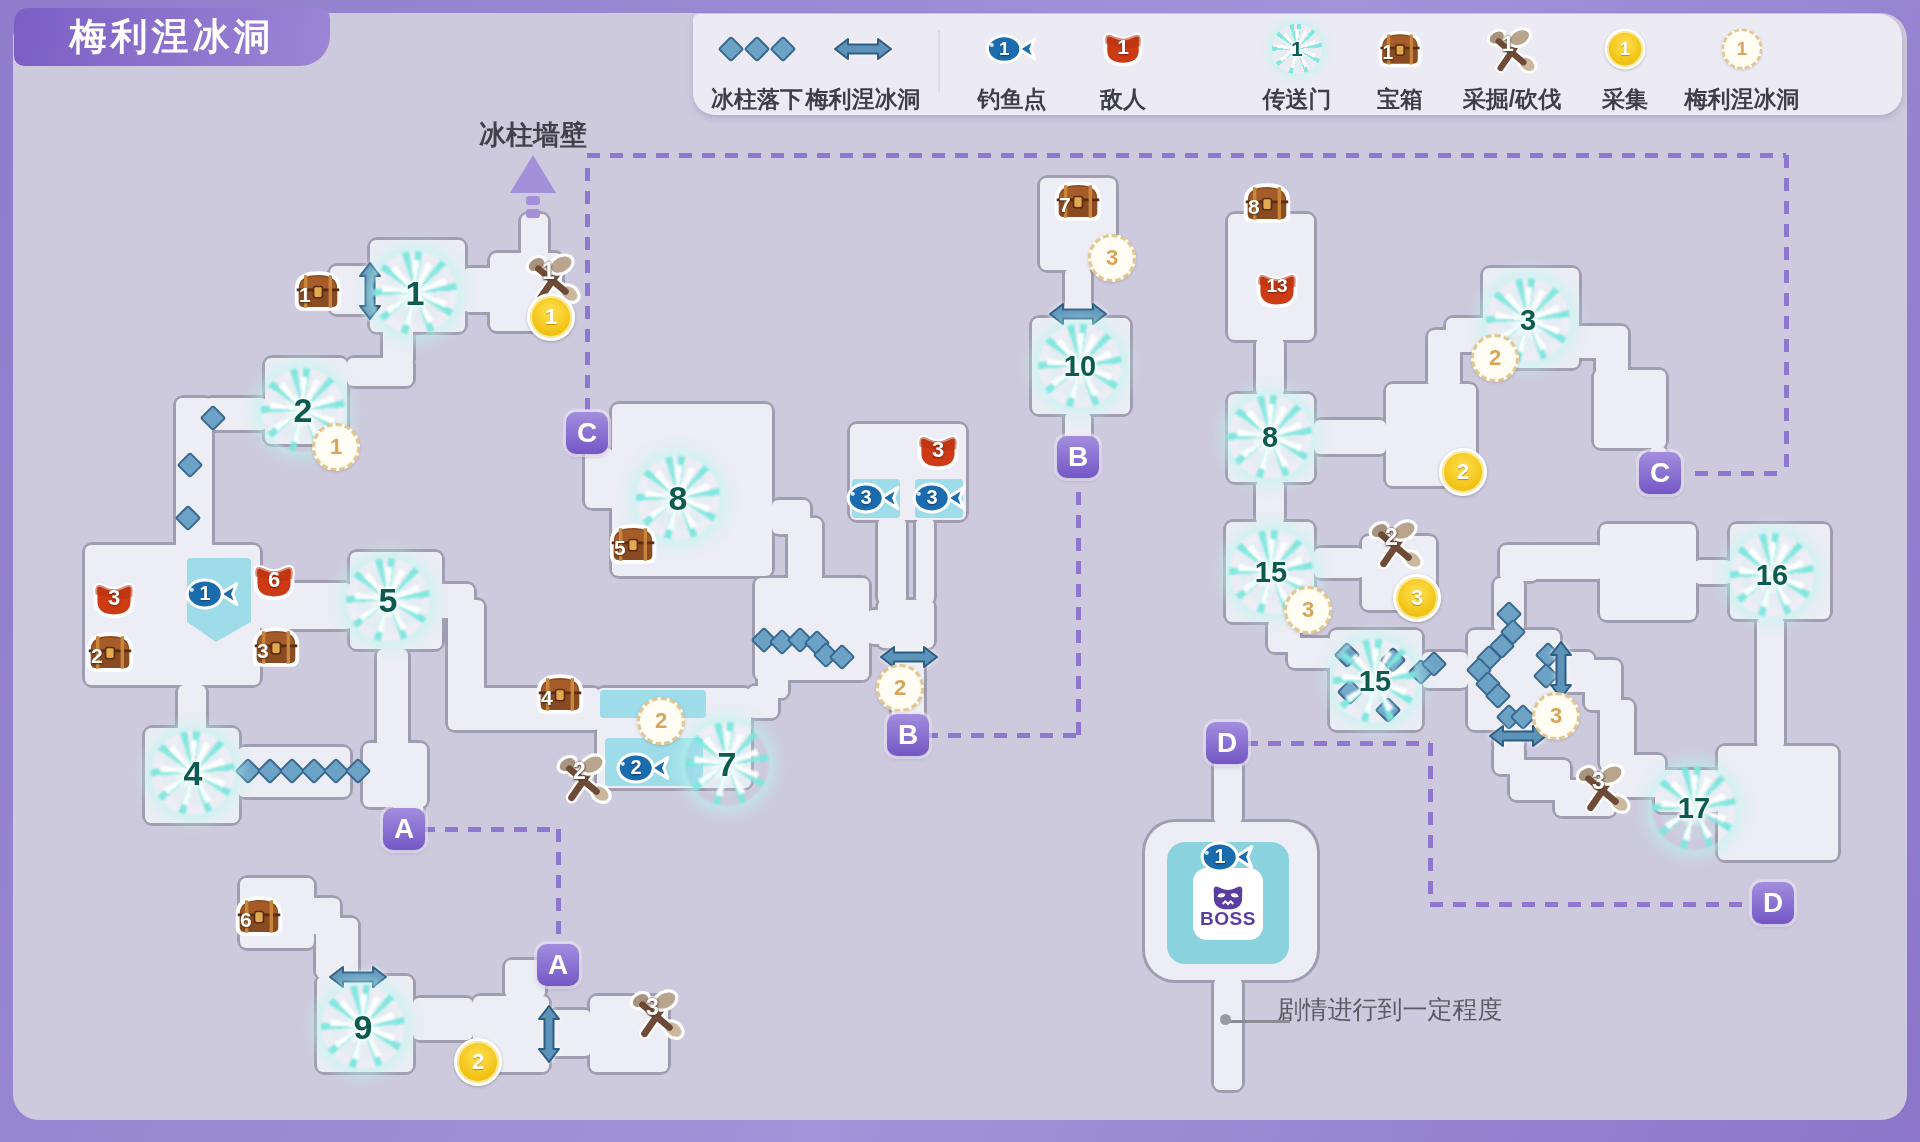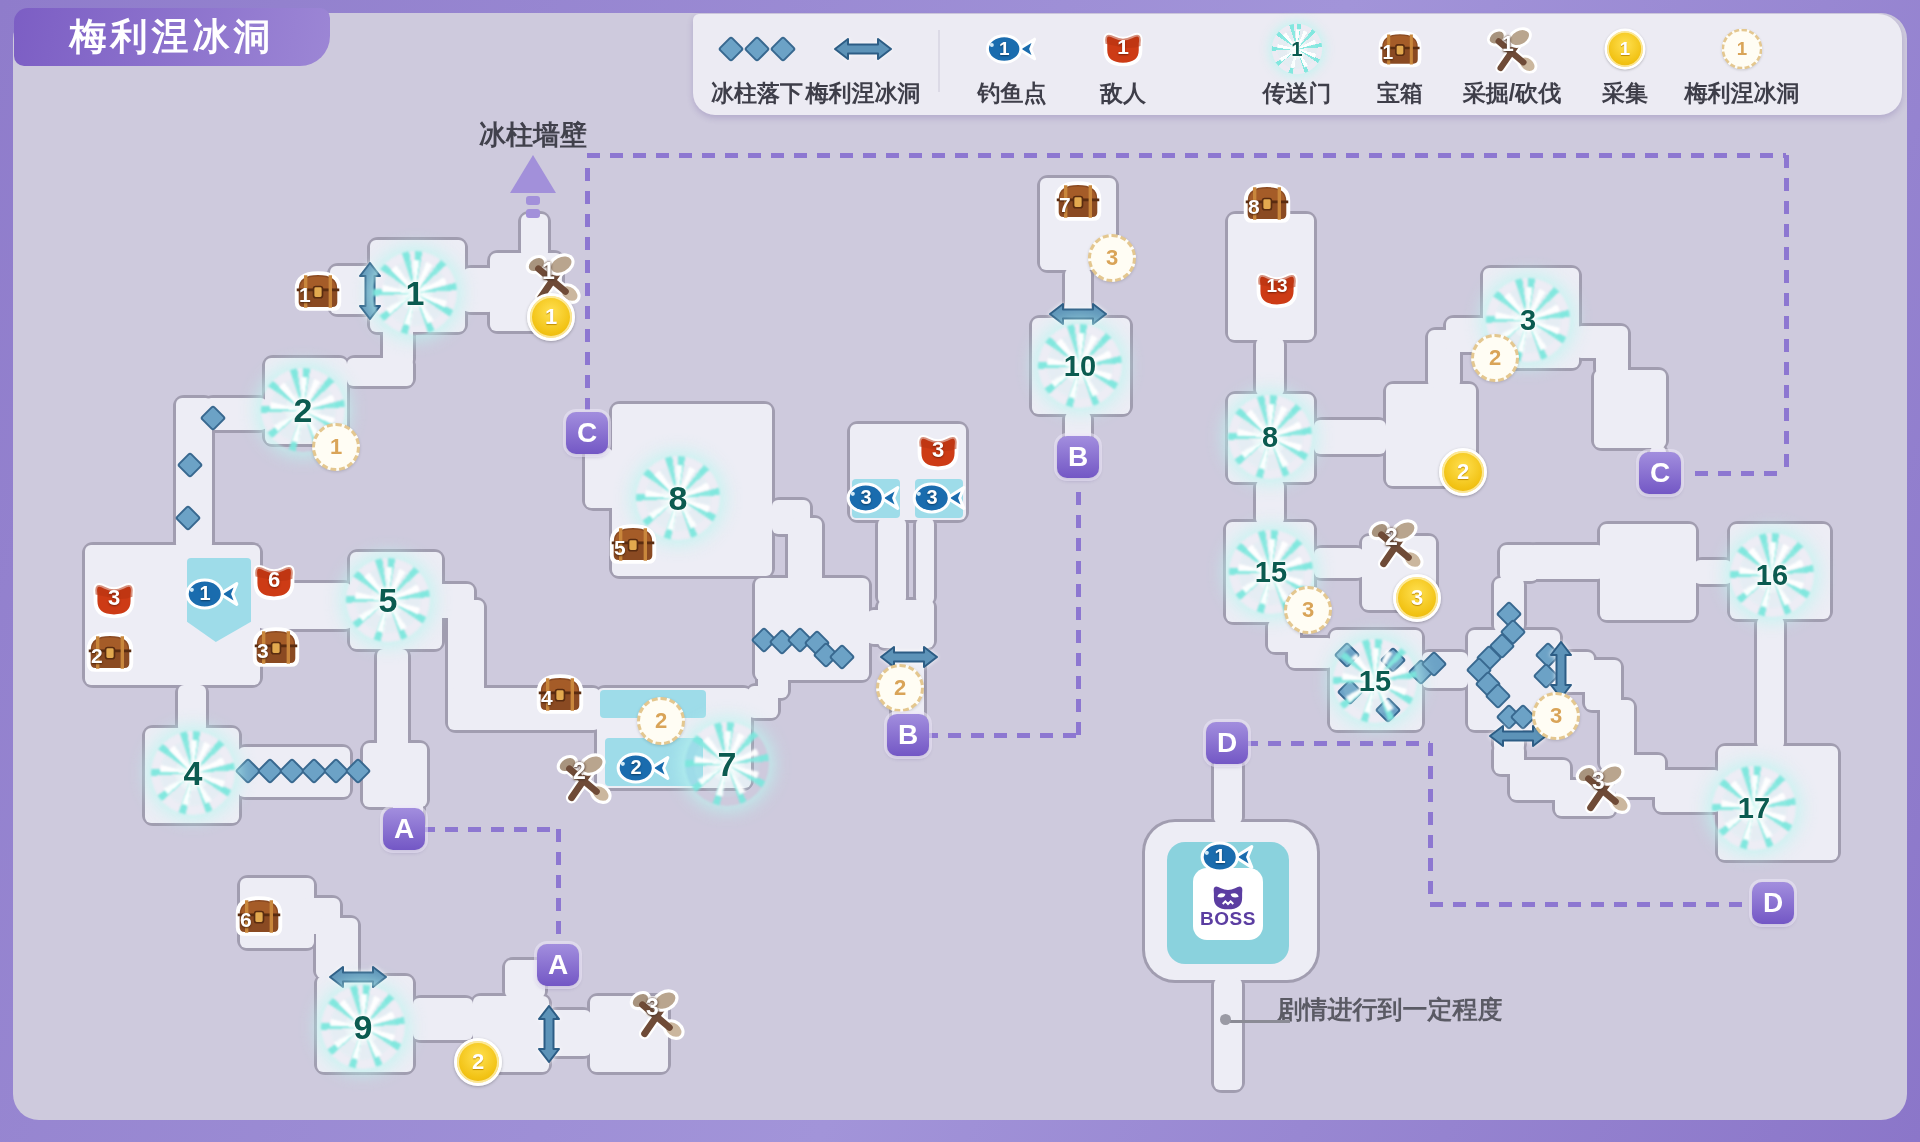--- a/index.html
+++ b/index.html
@@ -19,21 +19,21 @@
     display:flex;align-items:center;justify-content:center;
     color:#fff;font-size:37px;font-weight:bold;letter-spacing:4px;z-index:40;
   }
   #legend{
     position:absolute;left:693px;top:14px;width:1209px;height:101px;
     background:#ecebf3;border-radius:6px 24px 22px 22px;
     box-shadow:0 3px 6px rgba(80,60,140,.22);z-index:30;
   }
   .lg{position:absolute;top:8px;display:flex;flex-direction:column;align-items:center;transform:translateX(-50%);}
   .lg-ic{height:52px;width:120px;position:relative;}
-  .lg-lb{font-size:23px;font-weight:bold;color:#3e3e49;white-space:nowrap;margin-top:4px;}
+  .lg-lb{font-size:23px;font-weight:bold;color:#3e3e49;white-space:nowrap;margin-top:10px;}
   .lg-div{position:absolute;top:16px;width:2px;height:62px;background:#dcdae6;}
   #map{position:absolute;left:0;top:0;width:1920px;height:1142px;z-index:10;}
 
   .rb{position:absolute;background:#a19db0;z-index:1;}
   .rf{position:absolute;background:#ededf5;z-index:2;}
   .water{position:absolute;background:#9edce9;z-index:3;border-radius:4px;}
   .dash{position:absolute;z-index:4;}
   .icon{position:absolute;transform:translate(-50%,-50%) scale(var(--s,1));display:flex;align-items:center;justify-content:center;z-index:5;}
   .dm{position:absolute;width:15px;height:15px;background:#6ca2c6;border:2px solid #38688f;border-radius:3px;transform:translate(-50%,-50%) rotate(45deg);z-index:5;}
   .wall{filter:drop-shadow(0 0 2px rgba(255,255,255,.9));z-index:5;}
@@ -68,21 +68,21 @@
     font-size:27px;font-weight:bold;color:#41414c;z-index:6;white-space:nowrap;}
   #lake-arrow{position:absolute;left:510px;top:155px;width:0;height:0;z-index:6;
     border-left:23px solid transparent;border-right:23px solid transparent;border-bottom:38px solid #a290da;}
   .lake-dash{position:absolute;width:14px;height:9px;background:#a290da;border-radius:3px;z-index:6;}
 
   #boss-pool{position:absolute;left:1167px;top:842px;width:122px;height:122px;background:#8ad2dd;border-radius:18px;z-index:3;}
   #boss-face-box{position:absolute;left:1193px;top:868px;width:70px;height:72px;background:#fff;border-radius:14px;z-index:4;
     display:flex;flex-direction:column;align-items:center;justify-content:center;}
   #boss-word{font-size:19px;font-weight:bold;color:#5b3da1;letter-spacing:.5px;line-height:14px;}
   #note{position:absolute;left:1240px;top:994px;width:300px;text-align:center;z-index:6;
-    font-size:25px;font-weight:bold;color:#5a5a64;line-height:31px;}
+    font-size:25px;font-weight:normal;color:#5a5a64;line-height:31px;}
   #callout-line{position:absolute;left:1230px;top:1020px;width:60px;height:3px;background:#8b8b95;z-index:6;}
   #callout-dot{position:absolute;left:1220px;top:1014px;width:11px;height:11px;border-radius:50%;background:#9a9aa4;z-index:6;}
 </style>
 </head>
 <body>
 
 <div id="panel"></div>
 
 <div id="title-tab">
   <span>梅利涅冰洞</span>
@@ -516,21 +516,21 @@
     <div class="icon portal" style="left:1375px;top:681px;--s:1">
     <i class="sw"></i>
       <i class="sw2"></i>
       <b class="pn" style="font-size:29px">15</b>
     </div>
     <div class="icon portal" style="left:1772px;top:575px;--s:1">
     <i class="sw"></i>
       <i class="sw2"></i>
       <b class="pn" style="font-size:29px">16</b>
     </div>
-    <div class="icon portal" style="left:1754px;top:808px;--s:1">
+    <div class="icon portal" style="left:1694px;top:808px;--s:1">
     <i class="sw"></i>
       <i class="sw2"></i>
       <b class="pn" style="font-size:29px">17</b>
     </div>
     <div class="icon" style="left:318px;top:291px;--s:1;width:54px;height:47px">
   <svg width="54" height="47" viewBox="0 0 48 42">
     <path d="M5 19 Q5 5 24 5 Q43 5 43 19 L43 31 Q43 37 37 37 L11 37 Q5 37 5 31 Z" fill="#8a4a22" stroke="#ffffff" stroke-width="3.5"></path>
     <path d="M8 19 Q8 8 24 8 Q40 8 40 19 Z" fill="#a55c28"></path>
     <path d="M5 20 L43 20" stroke="#5a2c10" stroke-width="2.5"></path>
     <path d="M13 7 L13 36 M35 7 L35 36" stroke="#c9873c" stroke-width="3"></path>

